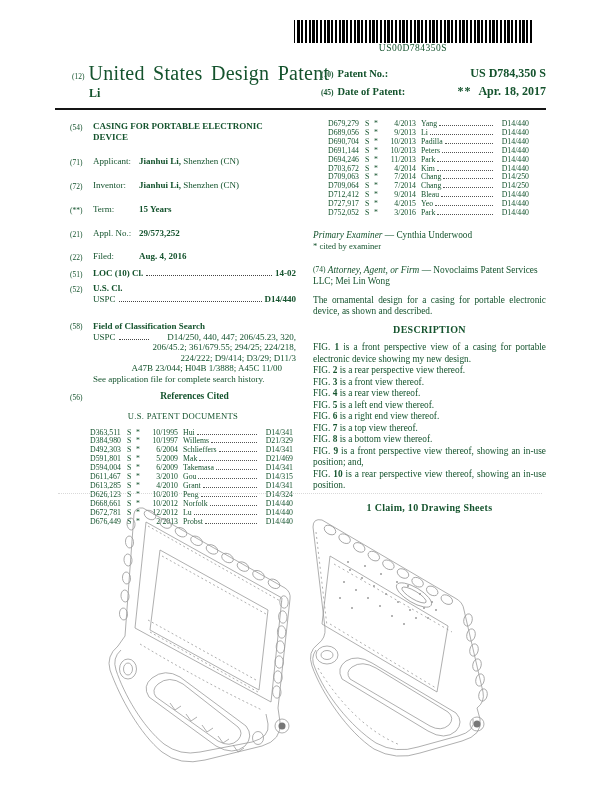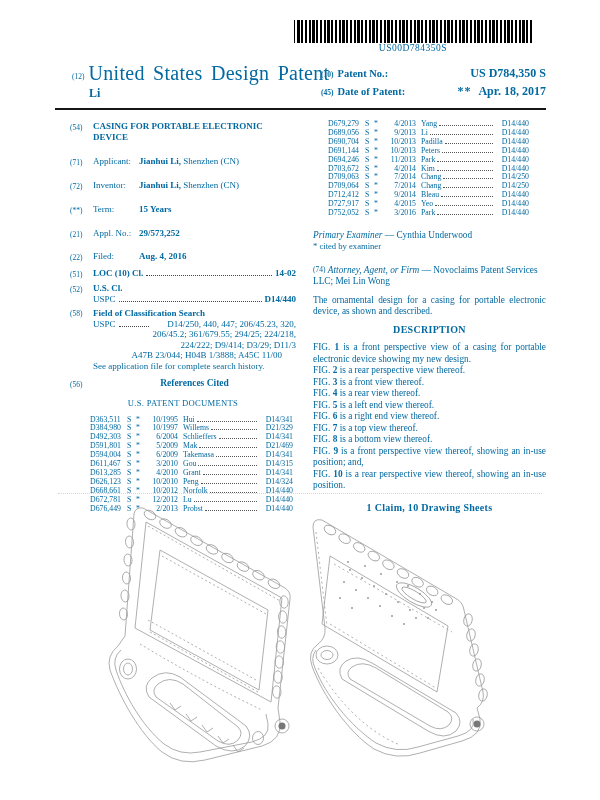--- a/index.html
+++ b/index.html
@@ -1,18 +1,18 @@
 <!DOCTYPE html>
 <html><head>
 <meta charset="utf-8">
 <style>
   html,body{margin:0;padding:0;background:#fff;}
   #page{
     position:relative;width:600px;height:800px;background:#fff;overflow:hidden;
-    font-family:"Liberation Serif","DejaVu Serif",serif;color:#0369a1;
+    font-family:"Liberation Serif","DejaVu Serif",serif;color:#14532d;
   }
   .abs{position:absolute;}
   .pnum{font-size:7.5px;vertical-align:1px;}
   
   #barcode{
     left:294px;top:20px;width:238px;height:23px;
     background:repeating-linear-gradient(90deg,
       #000 0 1.5px,#fff 1.5px 3px,#000 3px 6px,#fff 6px 7px,
       #000 7px 8.5px,#fff 8.5px 11px,#000 11px 12.5px,#fff 12.5px 15px);
   }
@@ -125,21 +125,21 @@
 
     <div class="item" style="margin-bottom:3px">
       <span class="no">(51)</span>
       <span class="body flexrow">
           <b class="v">LOC (10) Cl.</b>
           <span class="dotlead"></span>
           <b class="v">14-02</b>
         </span>
     </div>
 
-    <div class="item" style="margin-bottom:3px">
+    <div class="item" style="margin-bottom:16px">
       <span class="no">(52)</span>
       <span class="body">
         <b class="v">U.S. Cl.</b>
         <span class="flexrow">
             <span>USPC</span>
             <span class="dotlead"></span>
             <b class="v">D14/440</b>
           </span>
       </span>
     </div>

